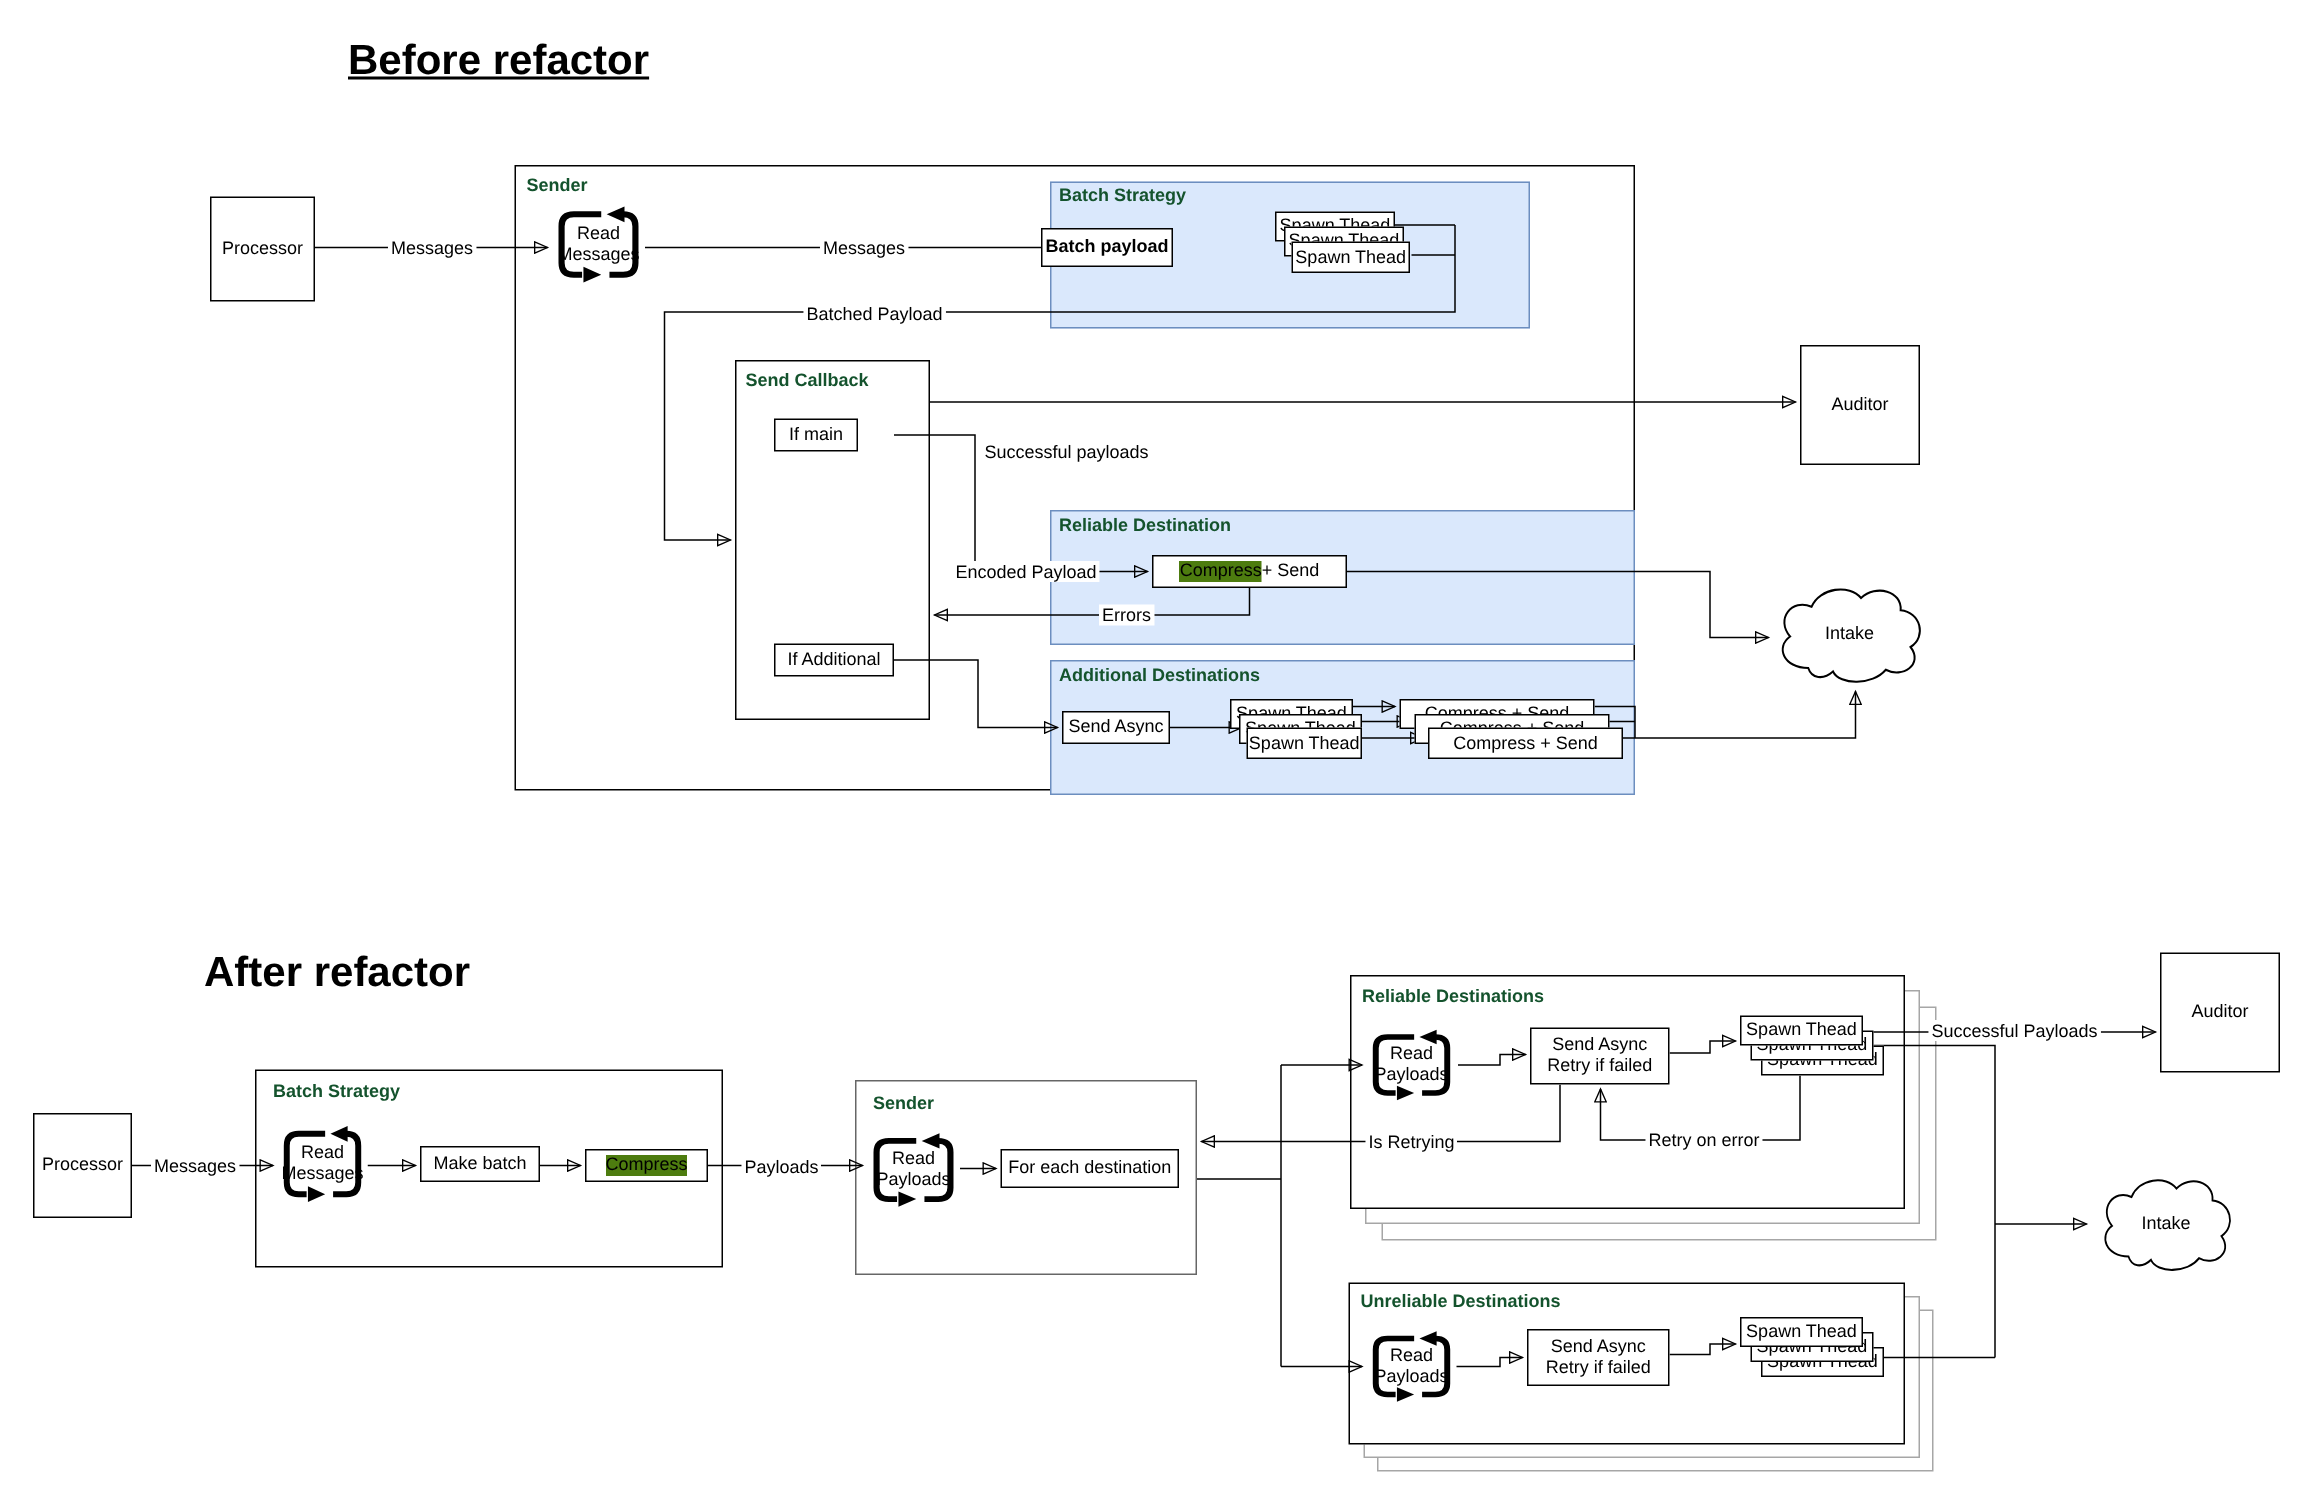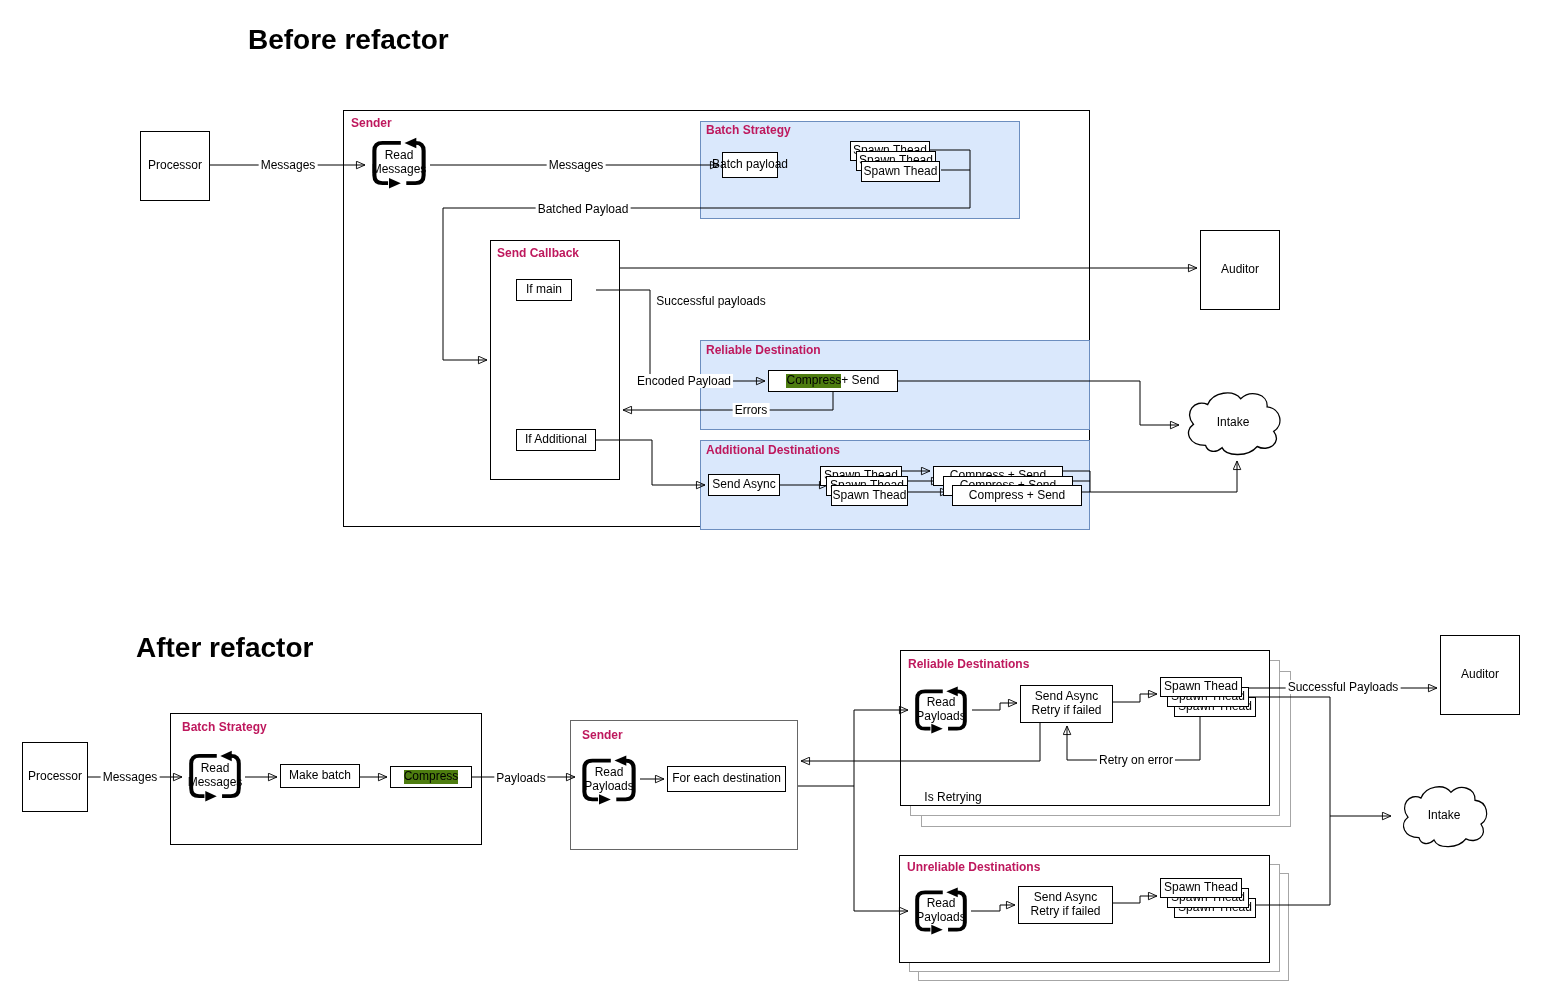--- a/index.html
+++ b/index.html
@@ -2,21 +2,21 @@
 <html><head>
 <meta charset="utf-8">
 <style>
   html,body{margin:0;padding:0;background:#ffffff;}
   #canvas{position:relative;width:1541px;height:996px;background:#fff;overflow:hidden;
           font-family:"Liberation Sans",sans-serif;}
   .title{position:absolute;font:bold 28px "Liberation Sans",sans-serif;color:#000;white-space:nowrap;z-index:3;}
   .container{position:absolute;border:1px solid #000;background:#fff;box-sizing:border-box;z-index:1;}
   .container.blue{background:#dae8fc;border-color:#6c8ebf;}
   .ghost{position:absolute;border:1px solid #a6a6a6;background:#fff;box-sizing:border-box;z-index:0;}
-  .ctitle{position:absolute;font:bold 12px "Liberation Sans",sans-serif;color:#be185d;white-space:nowrap;z-index:3;}
+  .ctitle{position:absolute;font:bold 12px "Liberation Sans",sans-serif;color:#14532d;white-space:nowrap;z-index:3;}
   .box{position:absolute;background:#fff;border:1px solid #000;box-sizing:border-box;display:flex;
        align-items:center;justify-content:center;text-align:center;font:12px "Liberation Sans",sans-serif;
        color:#000;z-index:3;line-height:1.15;white-space:nowrap;}
   .lbl{position:absolute;transform:translate(-50%,-50%);background:#fff;padding:0 2px;
        font:12px "Liberation Sans",sans-serif;color:#000;white-space:nowrap;z-index:3;}
   .hl{background:#4d7c0f;}
   #wires{position:absolute;left:0;top:0;width:1541px;height:996px;z-index:2;pointer-events:none;}
   #wires path{stroke:#000;stroke-width:1;fill:none;}
   .loopbox{position:absolute;background:#fff;z-index:3;}
   .loopbox svg{position:absolute;left:0;top:0;width:100%;height:100%;}
@@ -27,21 +27,21 @@
   .cloud{position:absolute;z-index:3;}
   .cloud svg{position:absolute;left:0;top:0;width:100%;height:100%;}
   .cloudtext{position:absolute;inset:0;display:flex;align-items:center;justify-content:center;
              font:12px "Liberation Sans",sans-serif;}
 </style>
 </head>
 <body>
 
 <div id="canvas">
 
-  <div class="title" style="left:248px;top:24px;">Before refactor</div>
+  <div class="title" style="left:232px;top:24px;text-decoration:underline;">Before refactor</div>
 
   <div class="container" style="left:343px;top:110px;width:747px;height:417px;"></div>
   <div class="container blue" style="left:700px;top:121px;width:320px;height:98px;"></div>
   <div class="container" style="left:490px;top:240px;width:130px;height:240px;"></div>
   <div class="container blue" style="left:700px;top:340px;width:390px;height:90px;"></div>
   <div class="container blue" style="left:700px;top:440px;width:390px;height:90px;"></div>
 
   <div class="ctitle" style="left:351px;top:116px;">Sender</div>
   <div class="ctitle" style="left:706px;top:123px;">Batch Strategy</div>
   <div class="ctitle" style="left:497px;top:246px;">Send Callback</div>
@@ -53,21 +53,21 @@
   <div class="loopbox" style="left:368px;top:135px;width:62px;height:56px;">
     <svg viewBox="0 -2 68 64" preserveAspectRatio="none">
       <path d="M36,7 H16 Q7,7 7,16 V44 Q7,53 16,53 H22"></path>
         <polygon points="23,47 23,59 36,53"></polygon>
       <path d="M42,53 H52 Q61,53 61,44 V16 Q61,7 52,7"></path>
         <polygon points="53,1 53,13 40,7"></polygon>
     </svg>
     <div class="looptext">Read Messages</div>
   </div>
 
-  <div class="box" style="left:722px;top:152px;width:56px;height:26px;">Batch payload</div>
+  <div class="box" style="left:694px;top:152px;width:88px;height:26px;font-weight:bold;">Batch payload</div>
 
   <div class="box" style="left:850px;top:141px;width:80px;height:20px;">Spawn Thead</div>
   <div class="box" style="left:856px;top:151px;width:80px;height:20px;">Spawn Thead</div>
   <div class="box" style="left:861px;top:161px;width:79px;height:21px;">Spawn Thead</div>
 
   <div class="box" style="left:516px;top:279px;width:56px;height:22px;">If main</div>
   <div class="box" style="left:516px;top:429px;width:80px;height:22px;">If Additional</div>
 
   <div class="box" style="left:768px;top:370px;width:130px;height:22px;">
     <span class="hl">Compress</span>
@@ -186,21 +186,21 @@
 
   <div class="cloud" style="left:1394px;top:781px;width:100px;height:68px;">
     <svg viewBox="0 0 100 60" preserveAspectRatio="none">
       <path d="M25,50 C10,50 5,38 14,32 C5,22 15,10 27,15 C32,4 50,2 57,10 C66,2 82,6 81,17 C93,18 97,32 87,38 C95,48 82,56 72,51 C64,60 44,60 40,52 C34,57 27,56 25,50 Z" fill="#fff" stroke="#000" stroke-width="1.2"></path>
     </svg>
     <div class="cloudtext">Intake</div>
   </div>
 
   <div class="lbl" style="left:130px;top:777px;">Messages</div>
   <div class="lbl" style="left:521px;top:778px;">Payloads</div>
-  <div class="lbl" style="left:941px;top:797px;margin-left:12px;">Is Retrying</div>
+  <div class="lbl" style="left:941px;top:761px;">Is Retrying</div>
   <div class="lbl" style="left:1136px;top:760px;">Retry on error</div>
   <div class="lbl" style="left:1343px;top:687px;">Successful Payloads</div>
 
   <svg id="wires">
     <defs>
       <marker id="ah" viewBox="0 0 10 10" refX="9.5" refY="5" markerWidth="11" markerHeight="9" orient="auto" markerUnits="userSpaceOnUse">
         <path d="M0,0.8 L9.5,5 L0,9.2 Z" fill="#000" stroke="none"></path>
       </marker>
     </defs>
 

